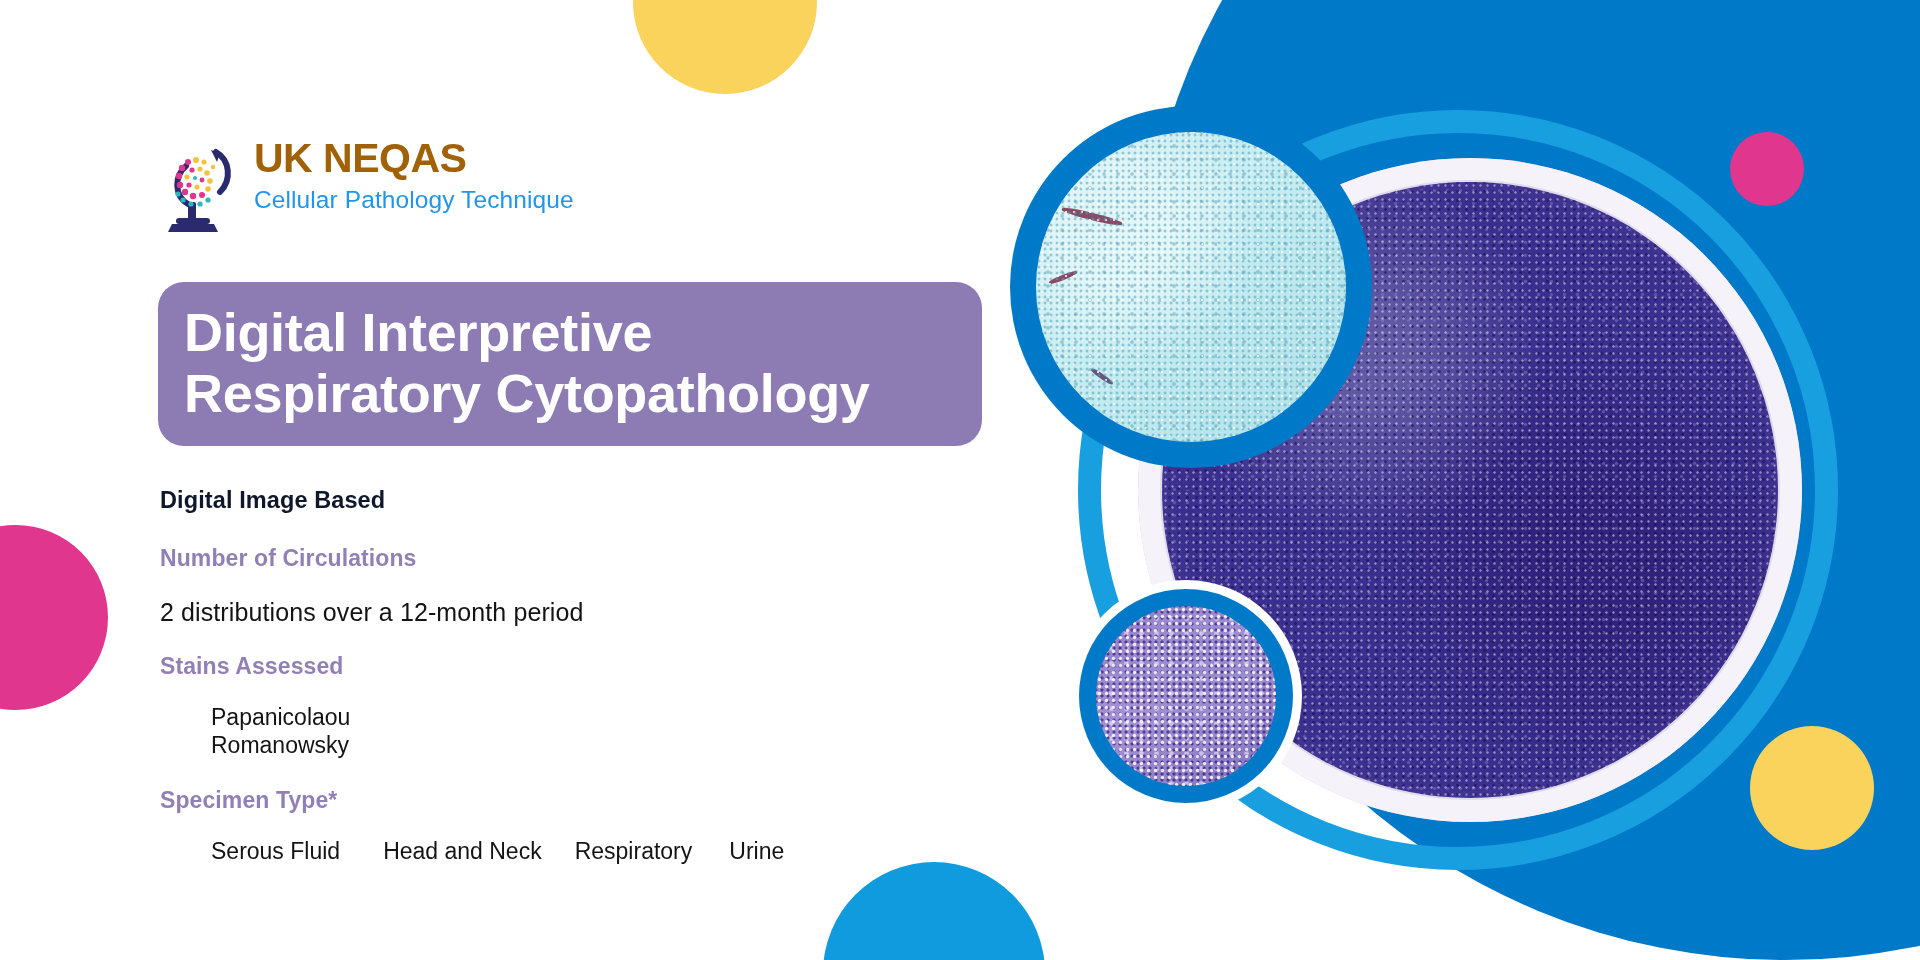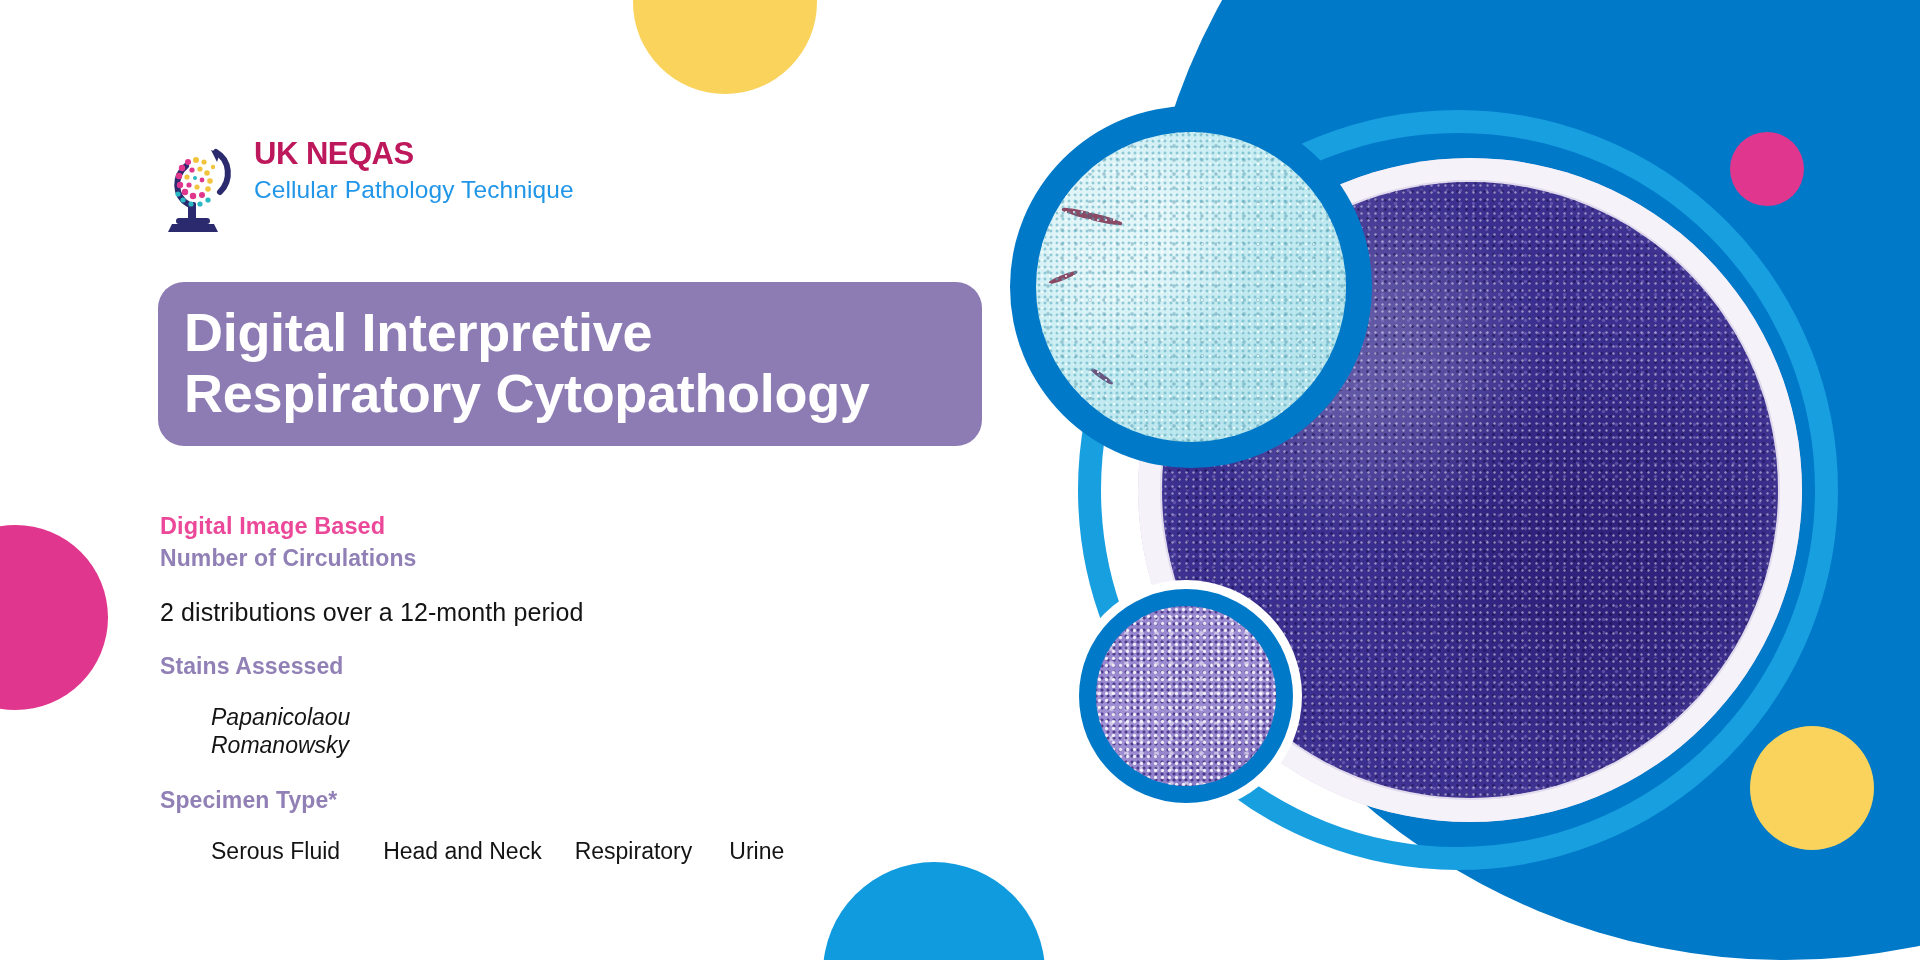--- a/index.html
+++ b/index.html
@@ -187,23 +187,23 @@
   
   .logo {
     position: absolute;
     left: 158px; top: 138px;
     display: flex;
     align-items: flex-start;
   }
   .logo-mark { width: 84px; height: 92px; flex: none; margin-top: 2px; }
   .logo-text { margin-left: 12px; }
   .logo-wordmark {
-    font-size: 31px;
+    font-size: 41px;
     font-weight: bold;
-    color: #be185d;
+    color: #a16207;
     letter-spacing: -0.5px;
     line-height: 1;
     white-space: nowrap;
   }
   .logo-sub {
     margin-top: 9px;
     font-size: 24.5px;
     color: #2196e8;
     letter-spacing: 0.1px;
     line-height: 1;
@@ -225,43 +225,43 @@
     font-size: 54px;
     font-weight: bold;
     line-height: 1.13;
     letter-spacing: -0.3px;
     white-space: nowrap;
   }
 
   
   .body-block { position: absolute; left: 160px; }
   .subtitle-bold {
-    top: 513px;
+    top: 487px;
     font-size: 23.5px;
     font-weight: bold;
-    color: #ec4899;
+    color: #0f172a;
     letter-spacing: 0.1px;
   }
   .sec-heading {
     font-size: 23px;
     font-weight: bold;
     color: #9180b6;
     letter-spacing: 0.1px;
     text-align: center;
   }
   .sec-body {
     font-size: 25px;
     color: #141414;
     letter-spacing: 0.1px;
   }
   .h-circ { top: 545px; }
   .t-circ { top: 598px; }
   .h-stain { top: 653px; }
   .stain-list { top: 703px; left: 211px; }
-  .stain-list div { font-size: 23px; color: #141414; line-height: 1.22; font-style: italic; }
+  .stain-list div { font-size: 23px; color: #141414; line-height: 1.22; }
   .h-spec { top: 787px; }
   .spec-row {
     top: 838px; left: 211px;
     display: flex;
     align-items: baseline;
     white-space: nowrap;
   }
   .spec-row div { font-size: 23px; color: #141414; }
   .spec-gap-1 { width: 43px; }
   .spec-gap-2 { width: 33px; }

